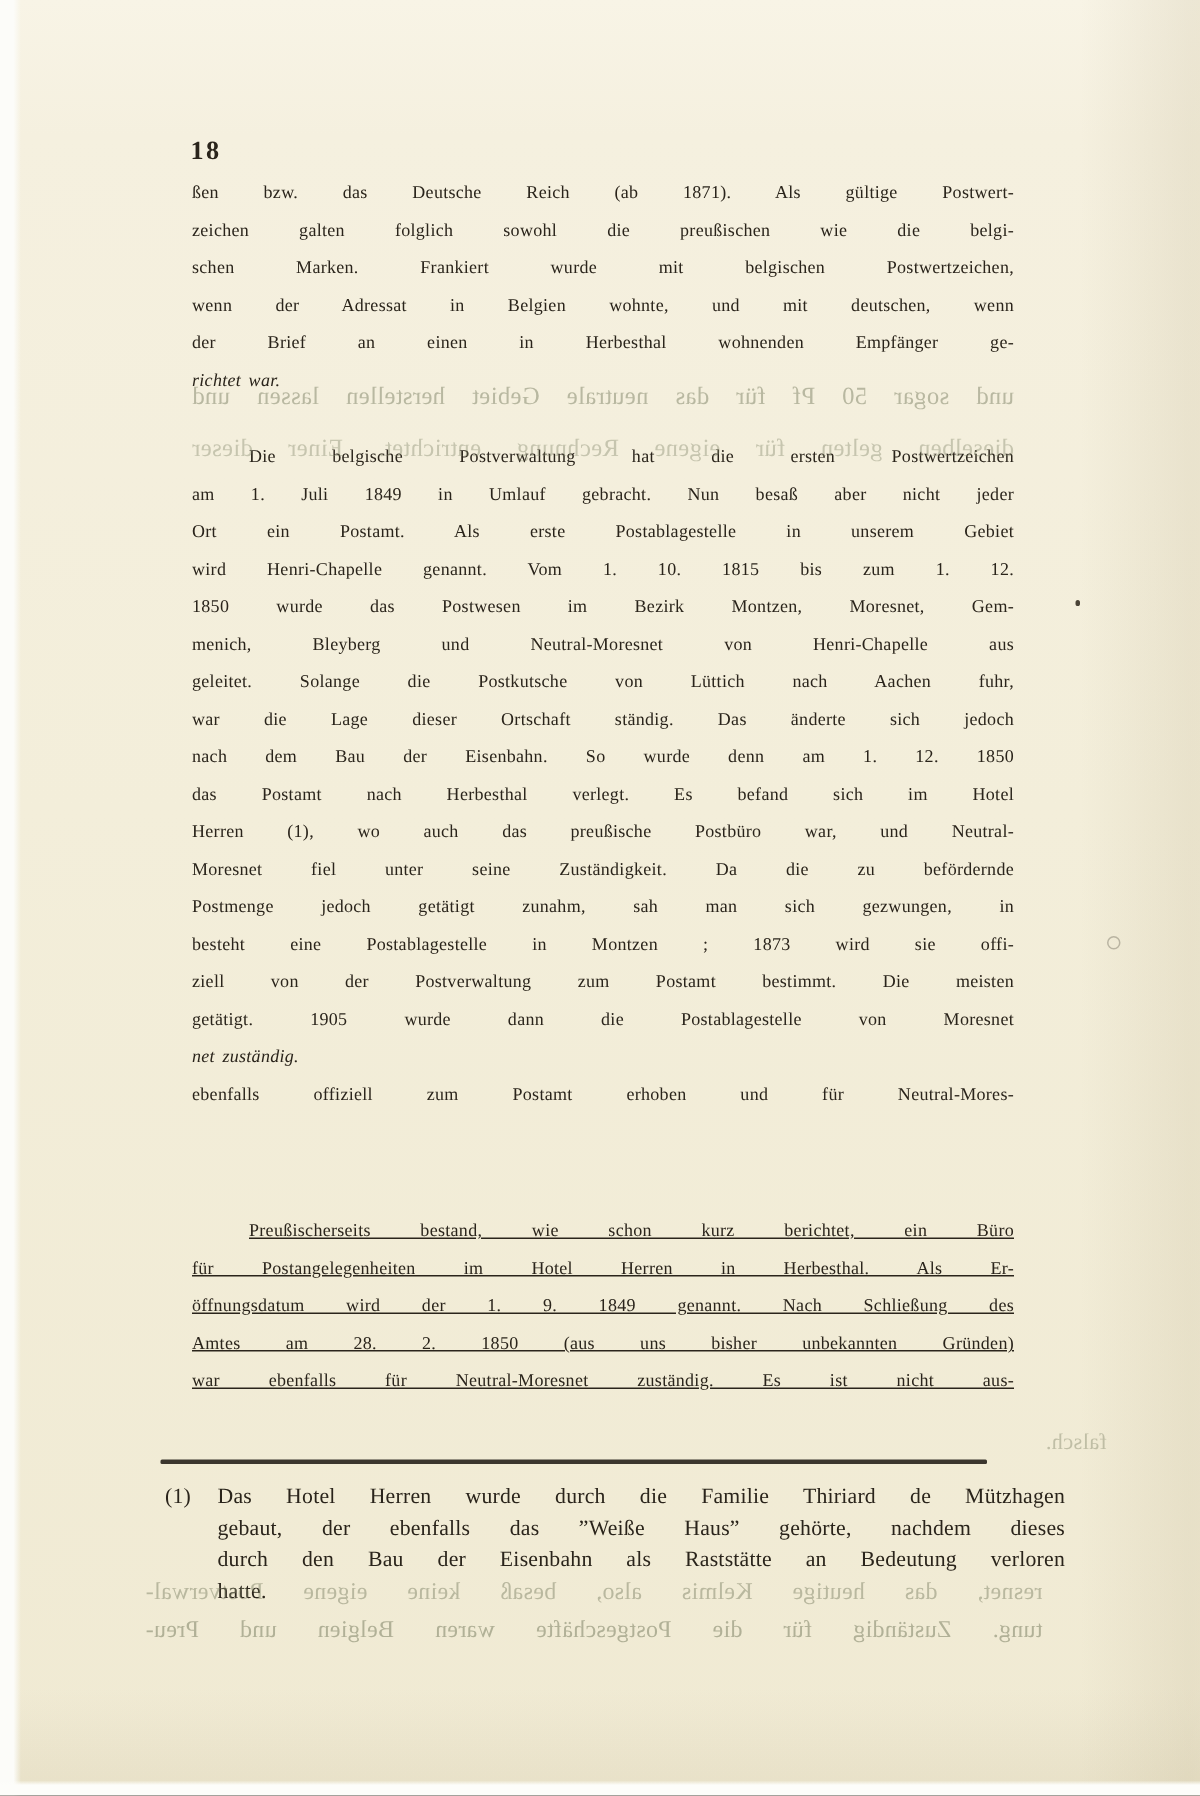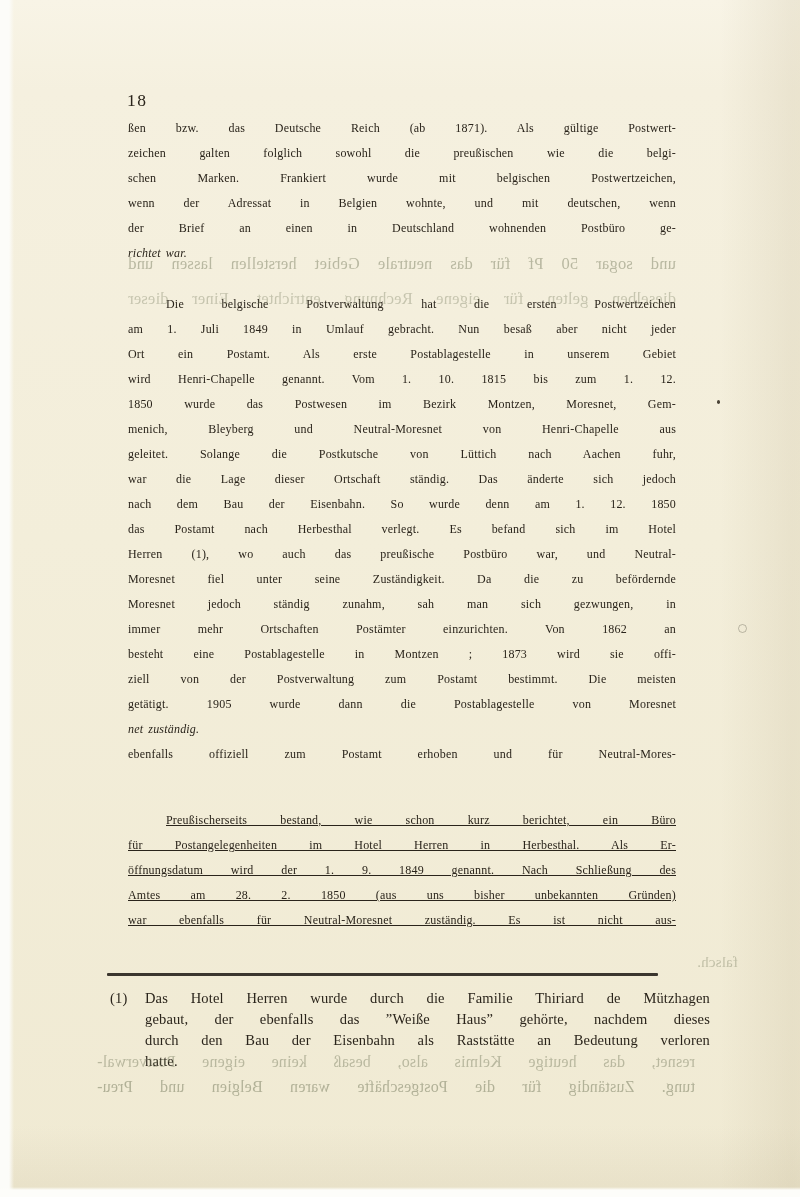--- a/index.html
+++ b/index.html
@@ -12,21 +12,21 @@
     color:var(--ink,#2a241b);
     background:
       linear-gradient(90deg, rgba(255,255,255,0) 90%, rgba(196,184,152,0.22) 99%, rgba(210,200,170,0.3) 100%),
       linear-gradient(180deg, rgba(255,255,255,0) 94%, rgba(200,188,156,0.18) 99%),
       linear-gradient(180deg, #f8f4e6 0px, #f5f0df 90px, var(--paper,#f3eeda) 45%, #f0ead3 100%);
   }
   .edge-left{position:absolute;left:0;top:0;width:14px;height:100%;
     background:linear-gradient(90deg,#fcfcf9 0 9px,rgba(252,252,249,0) 14px);}
   .edge-bottom{position:absolute;left:0;bottom:0;width:100%;height:10px;
     background:linear-gradient(0deg,#fdfdfa 0 7px,rgba(253,253,250,0) 10px);}
-  .page-number{position:absolute;left:127px;top:88px;font-size:17.5px;line-height:25px;letter-spacing:1.5px;}
+  .page-number{position:absolute;left:127px;top:88px;font-size:17.5px;line-height:25px;letter-spacing:1.5px;font-weight:bold;}
   .paragraph{position:absolute;left:128px;width:548px;}
   .line{
     height:25px;line-height:25px;font-size:12px;
     letter-spacing:0.2px;word-spacing:1.8px;
     text-align:justify;text-align-last:justify;
     white-space:nowrap;overflow:visible;
   }
   .line.first-indent{padding-left:38px;}
   .line.flush-left{text-align-last:left;font-style:italic;}
   .footnote-rule{position:absolute;left:107px;top:973px;width:551px;height:2.5px;
@@ -60,38 +60,37 @@
   <div class="edge-bottom"></div>
 
   <div class="page-number">18</div>
 
   <div id="body-text">
       <div class="paragraph" style="top: 116px;">
         <div class="line">ßen bzw. das Deutsche Reich (ab 1871). Als gültige Postwert-</div>
         <div class="line">zeichen galten folglich sowohl die preußischen wie die belgi-</div>
         <div class="line">schen Marken. Frankiert wurde mit belgischen Postwertzeichen,</div>
         <div class="line">wenn der Adressat in Belgien wohnte, und mit deutschen, wenn</div>
-        <div class="line">der Brief an einen in Deutschland wohnenden Postbüro ge-</div>
+        <div class="line">der Brief an einen in Herbesthal wohnenden Empfänger ge-</div>
         <div class="line flush-left">richtet war.</div>
       </div>
       <div class="paragraph" style="top: 292px;">
         <div class="line first-indent">Die belgische Postverwaltung hat die ersten Postwertzeichen</div>
         <div class="line">am 1. Juli 1849 in Umlauf gebracht. Nun besaß aber nicht jeder</div>
         <div class="line">Ort ein Postamt. Als erste Postablagestelle in unserem Gebiet</div>
         <div class="line">wird Henri-Chapelle genannt. Vom 1. 10. 1815 bis zum 1. 12.</div>
         <div class="line">1850 wurde das Postwesen im Bezirk Montzen, Moresnet, Gem-</div>
         <div class="line">menich, Bleyberg und Neutral-Moresnet von Henri-Chapelle aus</div>
         <div class="line">geleitet. Solange die Postkutsche von Lüttich nach Aachen fuhr,</div>
         <div class="line">war die Lage dieser Ortschaft ständig. Das änderte sich jedoch</div>
         <div class="line">nach dem Bau der Eisenbahn. So wurde denn am 1. 12. 1850</div>
         <div class="line">das Postamt nach Herbesthal verlegt. Es befand sich im Hotel</div>
         <div class="line">Herren (1), wo auch das preußische Postbüro war, und Neutral-</div>
         <div class="line">Moresnet fiel unter seine Zuständigkeit. Da die zu befördernde</div>
-        <div class="line">Moresnet jedoch ständig zunahm, sah man sich gezwungen, in</div>
-        <div class="line">immer mehr Ortschaften Postämter einzurichten. Von 1862 an</div>
+        <div class="line">Postmenge jedoch getätigt zunahm, sah man sich gezwungen, in</div>
         <div class="line">besteht eine Postablagestelle in Montzen ; 1873 wird sie offi-</div>
         <div class="line">ziell von der Postverwaltung zum Postamt bestimmt. Die meisten</div>
         <div class="line">getätigt. 1905 wurde dann die Postablagestelle von Moresnet</div>
         <div class="line flush-left">net zuständig.</div>
         <div class="line">ebenfalls offiziell zum Postamt erhoben und für Neutral-Mores-</div>
       </div>
       <div class="paragraph" style="top: 808px; text-decoration: underline;">
         <div class="line first-indent">Preußischerseits bestand, wie schon kurz berichtet, ein Büro</div>
         <div class="line">für Postangelegenheiten im Hotel Herren in Herbesthal. Als Er-</div>
         <div class="line">öffnungsdatum wird der 1. 9. 1849 genannt. Nach Schließung des</div>

